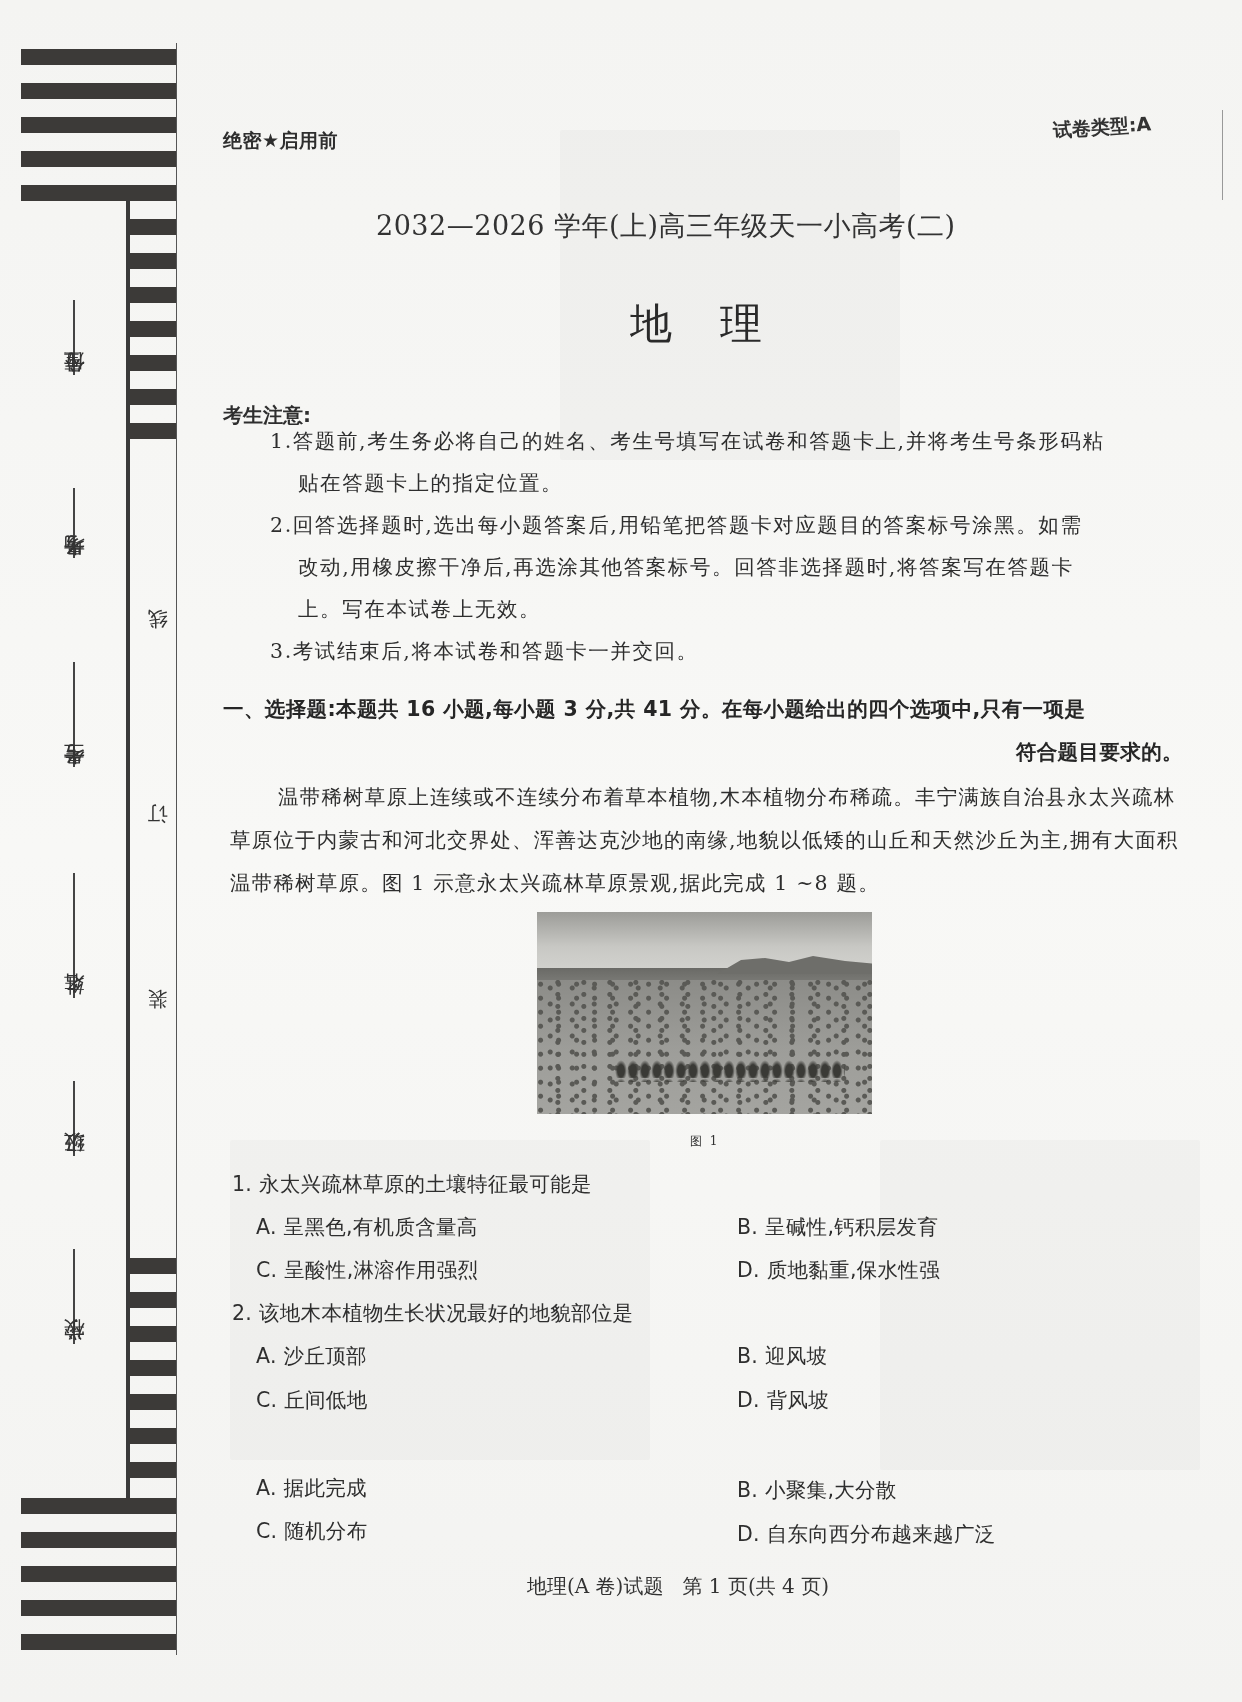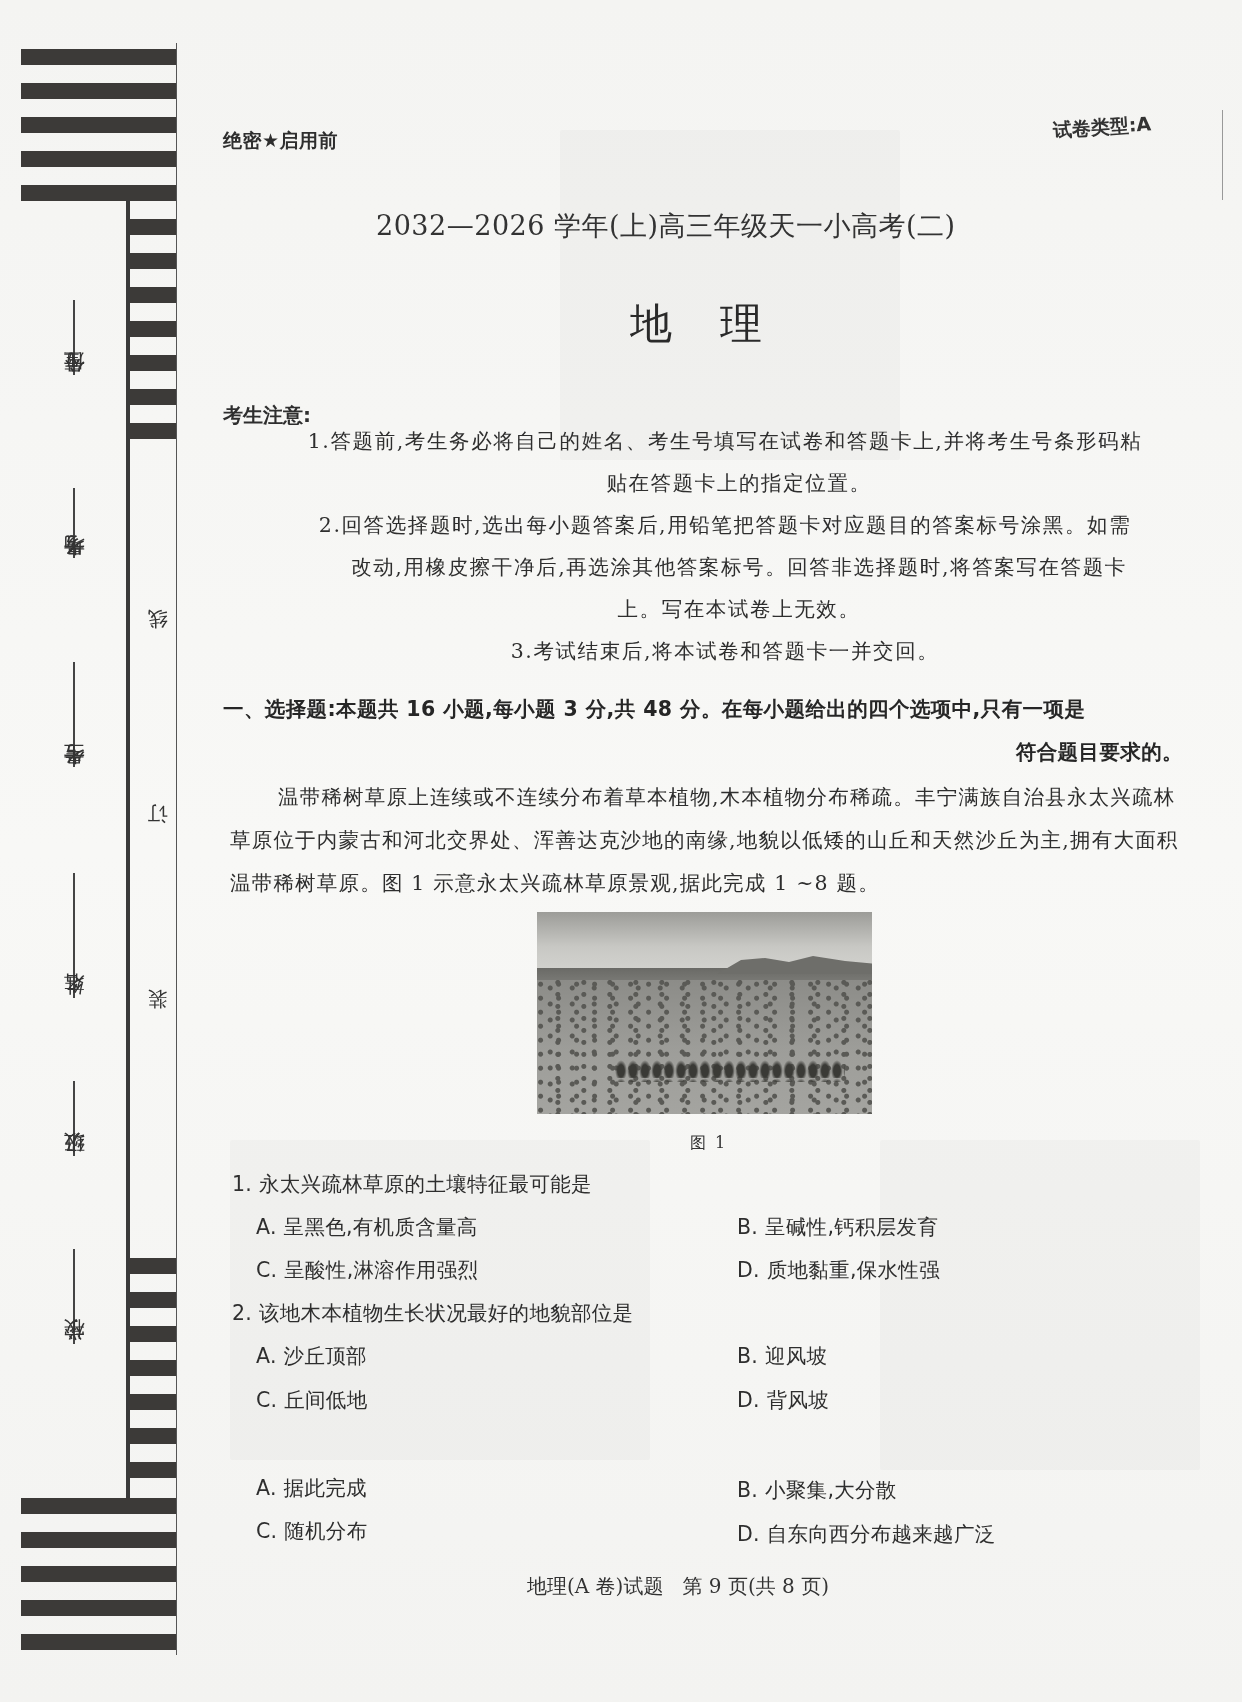--- a/index.html
+++ b/index.html
@@ -70,21 +70,20 @@
     
     .notice-heading {
       position: absolute; left: 223px; top: 402px;
       font-family: "DejaVu Sans", "Liberation Sans", sans-serif;
       font-size: 20px; font-weight: bold; color: #2e2e2e;
     }
     .notice-item {
       position: absolute; left: 270px; width: 910px;
       font-size: 20.5px; line-height: 42px; color: #2e2e2e; letter-spacing: 1.6px;
       text-indent: 0;
-      text-align: center;
     }
     .notice-item .num { display: inline-block; }
     .notice-item .cont { display: block; padding-left: 28px; }
 
     
     .section-head {
       position: absolute; left: 223px; top: 688px; width: 960px;
       font-family: "DejaVu Sans", "Liberation Sans", sans-serif;
       font-size: 20.5px; font-weight: bold; line-height: 43px; color: #262626;
       letter-spacing: 0.4px;
@@ -111,21 +110,21 @@
         radial-gradient(circle at 20% 30%, #5a5a56 2px, transparent 3px),
         radial-gradient(circle at 60% 50%, #5a5a56 2px, transparent 3px),
         radial-gradient(circle at 80% 20%, #5a5a56 2px, transparent 3px),
         linear-gradient(180deg, #8c8c88 0%, #9e9e9a 55%, #a4a4a0 100%);
       background-size: 18px 14px, 22px 16px, 26px 12px, 100% 100%; }
     .fig-trees { position: absolute; left: 78px; top: 148px; width: 230px; height: 22px;
       background: radial-gradient(ellipse at 50% 60%, #3a3a36 40%, transparent 70%);
       background-size: 12px 18px; }
     .figure-caption {
       position: absolute; left: 690px; top: 1133px;
-      font-size: 16px; color: #333; letter-spacing: 2px;
+      font-size: 12px; color: #333; letter-spacing: 2px;
     }
 
     
     .q-stem {
       position: absolute; left: 232px;
       font-family: "DejaVu Sans", "Liberation Sans", sans-serif;
       font-size: 20.5px; color: #2e2e2e; letter-spacing: 0.3px; white-space: nowrap;
     }
     .q-opt {
       position: absolute;
@@ -226,21 +225,21 @@
   <div class="notice-item" style="top:504px;">
     <span><span class="num">2.</span><span>回答选择题时,选出每小题答案后,用铅笔把答题卡对应题目的答案标号涂黑。如需</span></span>
     <span class="cont">改动,用橡皮擦干净后,再选涂其他答案标号。回答非选择题时,将答案写在答题卡</span>
     <span class="cont">上。写在本试卷上无效。</span>
   </div>
   <div class="notice-item" style="top:630px;">
     <span><span class="num">3.</span><span>考试结束后,将本试卷和答题卡一并交回。</span></span>
   </div>
 
   <div class="section-head">
-    <span>一、选择题:本题共 16 小题,每小题 3 分,共 48 分。在每小题给出的四个选项中,只有一项是</span>
+    <span>一、选择题:本题共 16 小题,每小题 3 分,共 41 分。在每小题给出的四个选项中,只有一项是</span>
     <span class="cont">符合题目要求的。</span>
   </div>
   <div class="passage">温带稀树草原上连续或不连续分布着草本植物,木本植物分布稀疏。丰宁满族自治县永太兴疏林草原位于内蒙古和河北交界处、浑善达克沙地的南缘,地貌以低矮的山丘和天然沙丘为主,拥有大面积温带稀树草原。图 1 示意永太兴疏林草原景观,据此完成 1 ~8 题。</div>
 
   <div class="figure">
     <div class="fig-sky"></div>
     <div class="fig-ridge"></div>
     <div style="position:absolute;left:180px;top:42px;width:160px;height:20px;background:#6e6e6a;clip-path:polygon(0 100%,15% 30%,30% 20%,45% 40%,60% 10%,80% 35%,100% 50%,100% 100%);"></div>
     <div class="fig-ground"></div>
     <div class="fig-trees"></div>
@@ -257,14 +256,14 @@
   <div class="q-opt col-a" style="top:1342px;">A. 沙丘顶部</div>
   <div class="q-opt col-b" style="top:1342px;">B. 迎风坡</div>
   <div class="q-opt col-a" style="top:1386px;">C. 丘间低地</div>
   <div class="q-opt col-b" style="top:1386px;">D. 背风坡</div>
 
   <div class="q-opt col-a" style="top:1474px;">A. 据此完成</div>
   <div class="q-opt col-b" style="top:1476px;">B. 小聚集,大分散</div>
   <div class="q-opt col-a" style="top:1517px;">C. 随机分布</div>
   <div class="q-opt col-b" style="top:1520px;">D. 自东向西分布越来越广泛</div>
 
-  <div class="footer">地理(A 卷)试题   第 9 页(共 8 页)</div>
+  <div class="footer">地理(A 卷)试题   第 1 页(共 4 页)</div>
 </div>
 
 </body></html>

